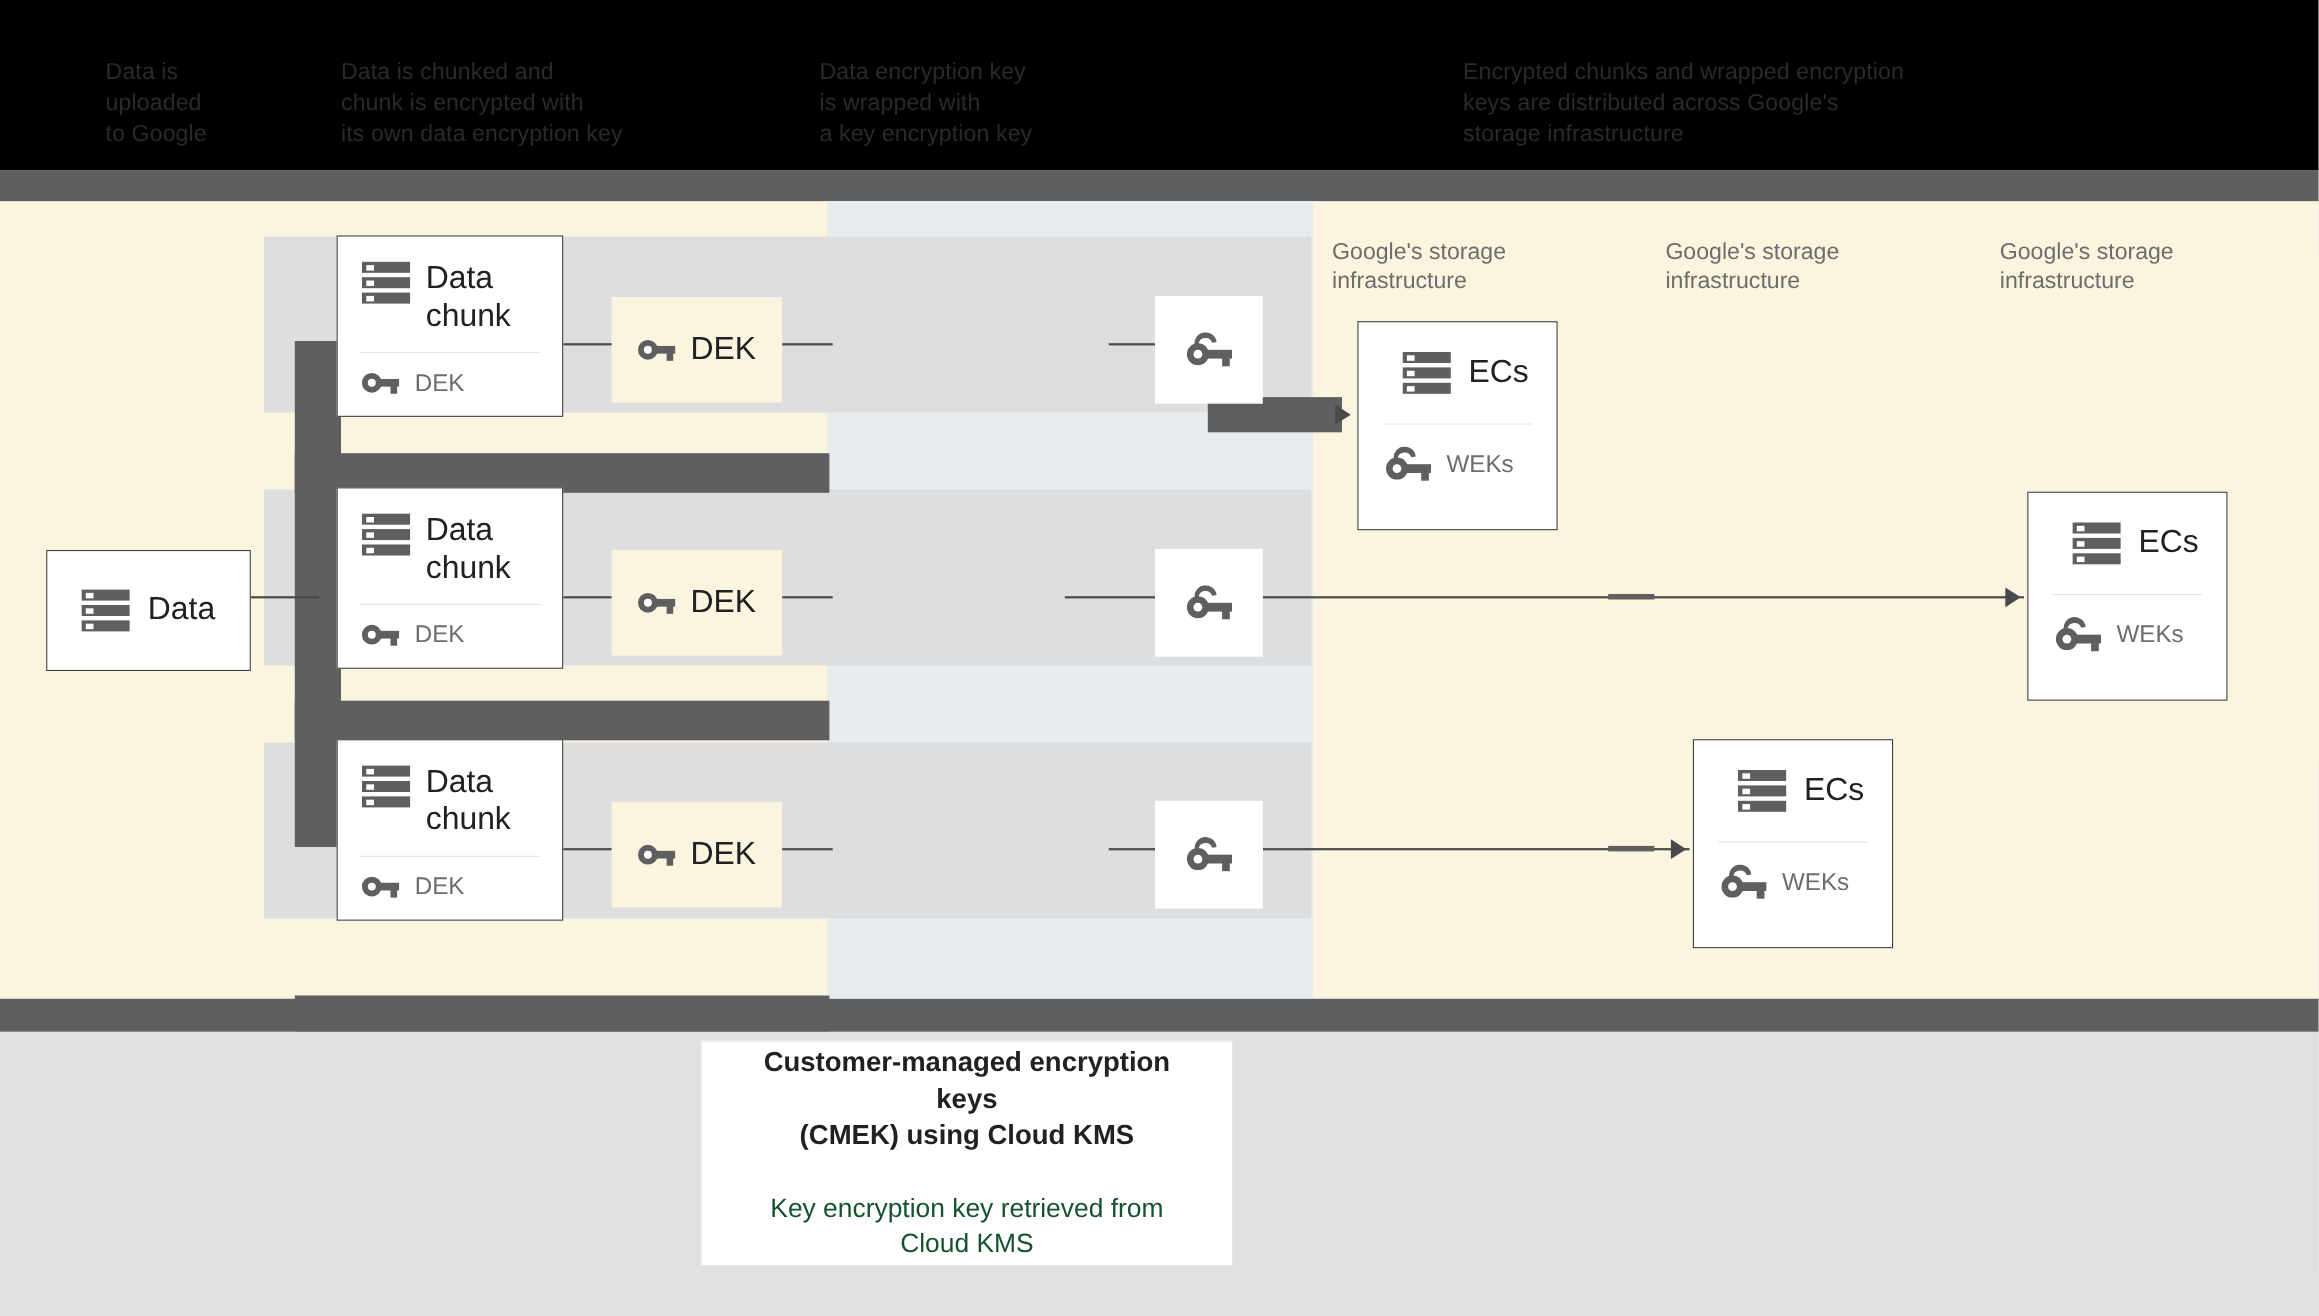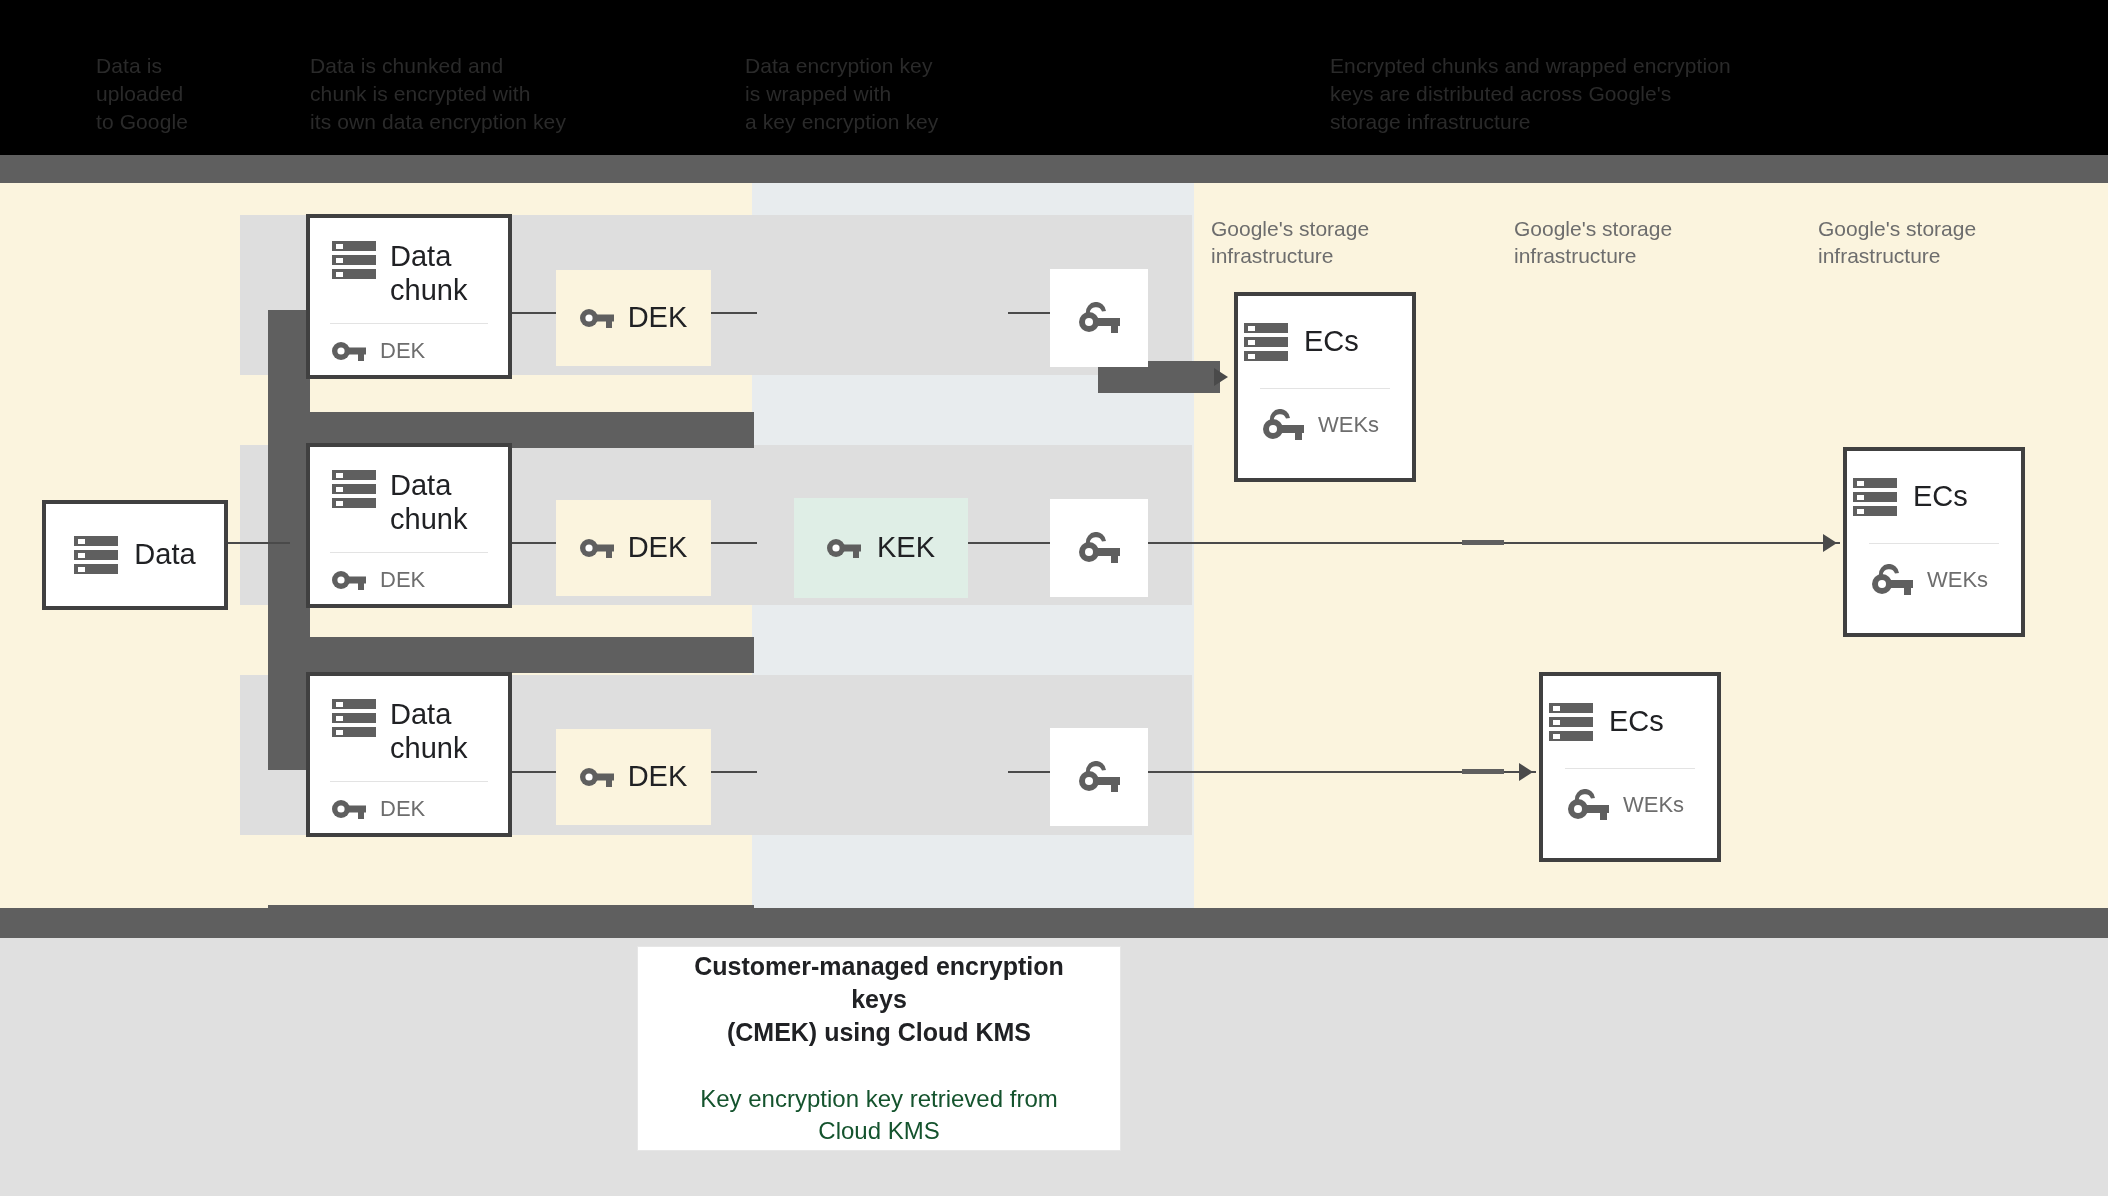--- a/index.html
+++ b/index.html
@@ -126,21 +126,21 @@
     width: 0; height: 0;
     border-top: 9px solid transparent;
     border-bottom: 9px solid transparent;
     border-left: 14px solid #4a4a4a;
   }
 
   
   .card {
     position: absolute;
     background: #ffffff;
-    border: 4px solid #404040;
+    border: 1px solid #404040;
     box-sizing: border-box;
   }
   .card-title {
     font-size: 29px;
     color: #202124;
     line-height: 1.16;
   }
   .card-sub {
     font-size: 22px;
     color: #6d6d6d;
@@ -214,21 +214,21 @@
   .wk2 { left: 1050px; top: 499px; }
   .wk3 { left: 1050px; top: 728px; }
 
   
   .box-ecs {
     width: 182px; height: 190px;
     padding: 26px 0 0 0;
     display: flex;
     flex-direction: column;
   }
-  .box-ecs .top { padding: 0 6px; display: flex; align-items: center; gap: 16px; }
+  .box-ecs .top { padding: 0 40px; display: flex; align-items: center; gap: 16px; }
   .box-ecs .sep { margin: 26px 22px 0 22px; }
   .box-ecs .bot { padding: 20px 24px 0 24px; display: flex; align-items: center; gap: 14px; }
   .ecs1 { left: 1234px; top: 292px; }
   .ecs2 { left: 1843px; top: 447px; }
   .ecs3 { left: 1539px; top: 672px; }
 
   
   .infra-label {
     position: absolute;
     font-size: 21px;
@@ -478,31 +478,20 @@
       <svg width="34" height="22" viewBox="0 0 34 22" aria-hidden="true">
         <circle cx="9" cy="11" r="9" fill="#5f5f5f"></circle>
           <circle cx="9" cy="11" r="3.6" fill="#ffffff"></circle>
         <rect x="16" y="7.5" width="18" height="7" fill="#5f5f5f"></rect>
           <rect x="26" y="13" width="6" height="8" fill="#5f5f5f"></rect>
       </svg>
     </span>
     <span class="card-title">DEK</span>
   </div>
 
-  <div class="box-kek">
-    <span class="icn">
-      <svg width="34" height="22" viewBox="0 0 34 22" aria-hidden="true">
-        <circle cx="9" cy="11" r="9" fill="#5f5f5f"></circle>
-          <circle cx="9" cy="11" r="3.6" fill="#ffffff"></circle>
-        <rect x="16" y="7.5" width="18" height="7" fill="#5f5f5f"></rect>
-          <rect x="26" y="13" width="6" height="8" fill="#5f5f5f"></rect>
-      </svg>
-    </span>
-    <span class="card-title">KEK</span>
-  </div>
 
   <div class="box-wk wk1">
     <span class="icn">
       <svg width="42" height="32" viewBox="0 0 42 32" aria-hidden="true">
         <path d="M8 11 A10 10 0 0 1 28 9 L24 9.6 A6.4 6.4 0 0 0 11.6 11 Z" fill="#5f5f5f"></path>
         <circle cx="11" cy="20" r="10" fill="#5f5f5f"></circle>
         <circle cx="11" cy="20" r="4" fill="#ffffff"></circle>
         <rect x="19" y="16" width="23" height="8" fill="#5f5f5f"></rect>
         <rect x="33" y="22" width="7" height="9" fill="#5f5f5f"></rect>
       </svg>

